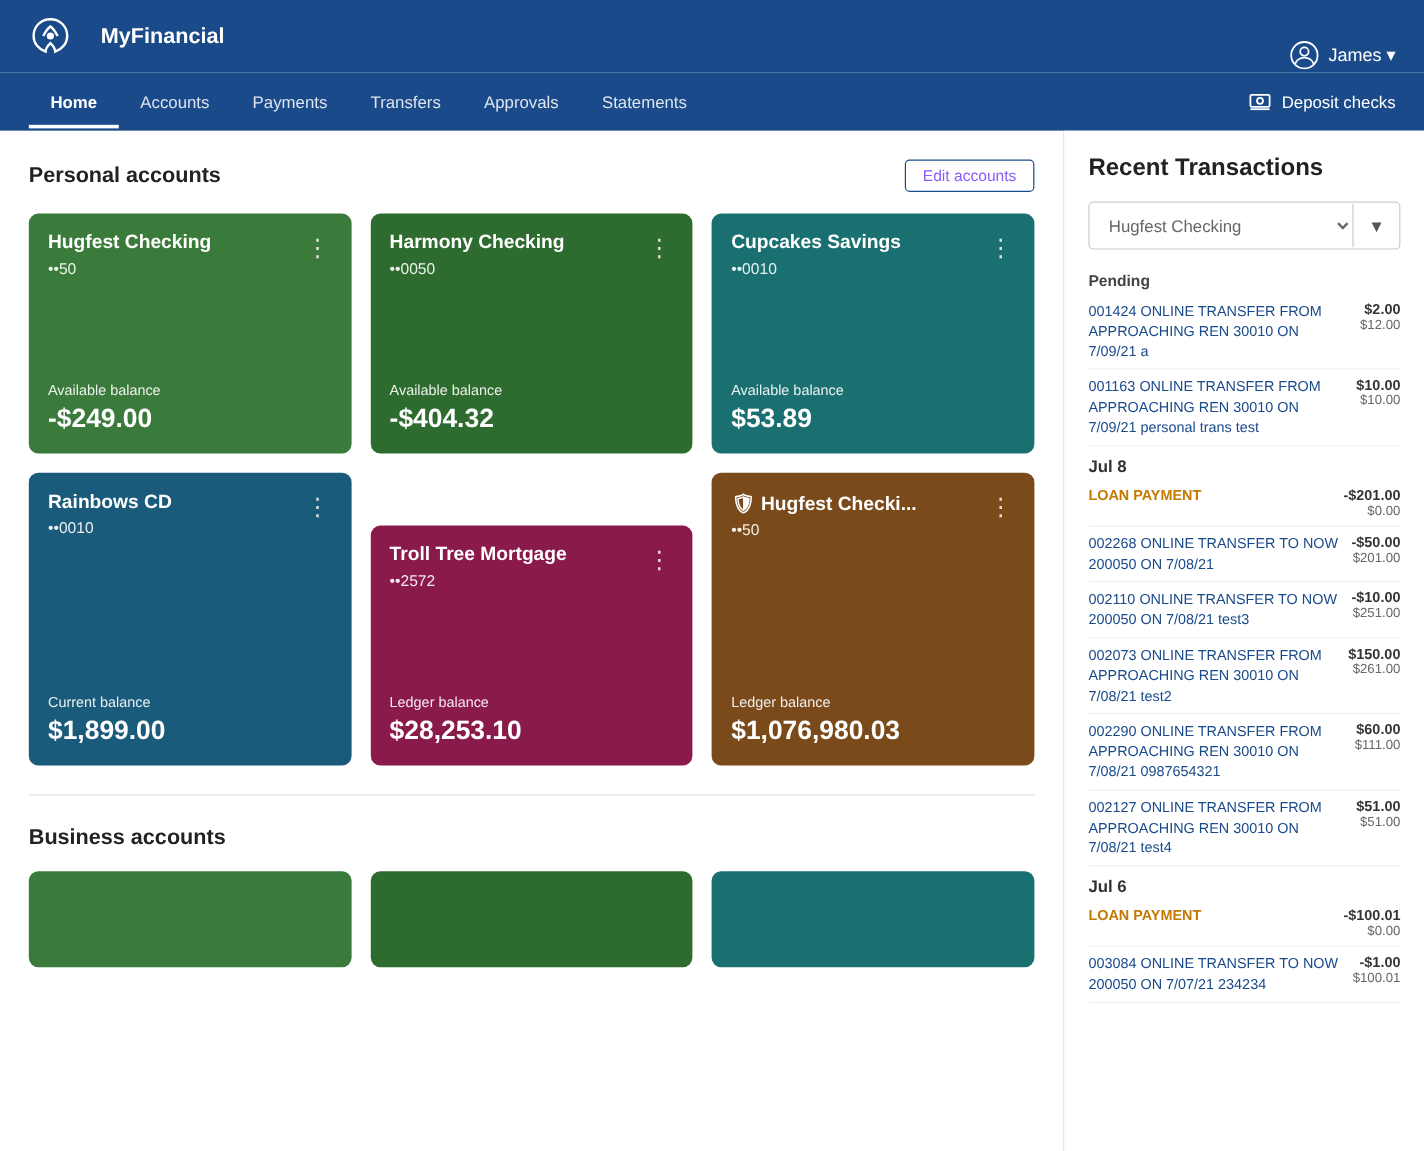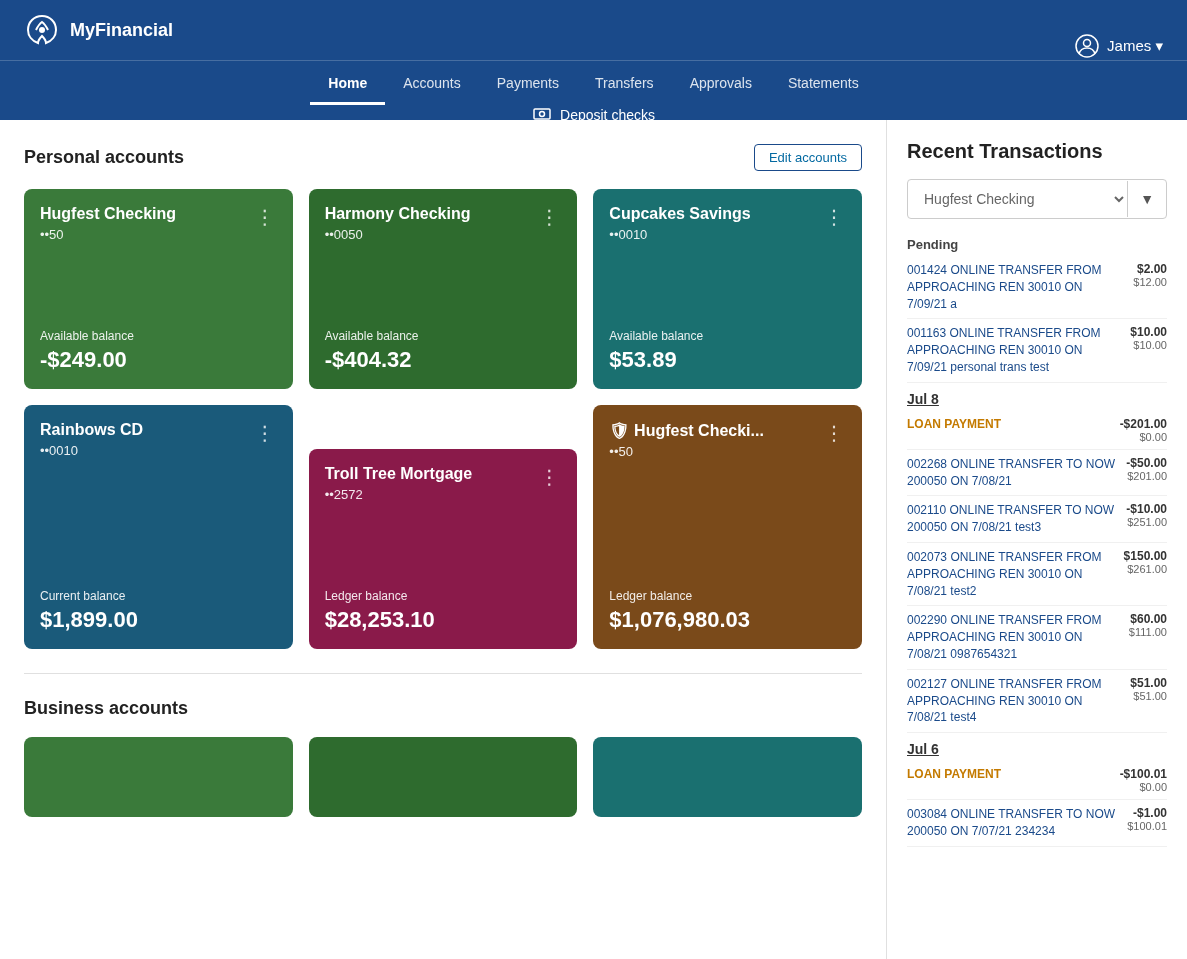--- a/index.html
+++ b/index.html
@@ -8,33 +8,32 @@
     
     .top-nav {
       background: #1a4a8a;
       color: white;
       display: flex;
       align-items: center;
       justify-content: space-between;
       padding: 0 24px;
       height: 60px;
     }
-    .logo-area { display: flex; align-items: center; gap: 10px; font-size: 18px; font-weight: bold; color: white; }
+    .logo-area { display: flex; align-items: center; gap: 24px; font-size: 18px; font-weight: bold; color: white; }
     .logo-icon { width: 36px; height: 36px; }
     .user-area { display: flex; align-items: center; gap: 8px; cursor: pointer; color: white; font-size: 15px; margin-top: 32px; }
 
     .main-nav {
       background: #1a4a8a;
       display: flex;
       align-items: center;
       justify-content: space-between;
       padding: 0 24px;
-      height: 60px;
+      height: 49px;
       border-top: 1px solid rgba(255,255,255,0.2);
-      flex-direction: column;
     }
     .nav-links { display: flex; align-items: center; gap: 0; }
     .nav-link {
       color: rgba(255,255,255,0.85);
       text-decoration: none;
       padding: 14px 18px;
       font-size: 14px;
       cursor: pointer;
       position: relative;
     }
@@ -87,21 +86,21 @@
       justify-content: space-between;
       margin-bottom: 18px;
     }
     .section-title {
       font-size: 18px;
       font-weight: 600;
       color: #222;
     }
     .edit-accounts-btn {
       border: 1px solid #1a4a8a;
-      color: #0369a1;
+      color: #8b5cf6;
       background: white;
       padding: 5px 14px;
       border-radius: 4px;
       cursor: pointer;
       font-size: 13px;
     }
 
     .accounts-grid {
       display: grid;
       grid-template-columns: repeat(3, 1fr);
@@ -156,21 +155,21 @@
       padding: 10px 12px;
       border-left: 1px solid #ccc;
       color: #555;
       font-size: 14px;
       cursor: pointer;
       display: flex;
       align-items: center;
     }
 
     .transactions-list { font-size: 12px; }
-    .txn-date-header { font-size: 14px; font-weight: bold; color: #333; padding: 8px 0 4px; text-decoration: underline; }
+    .txn-date-header { font-size: 14px; font-weight: bold; color: #333; padding: 8px 0 4px; }
     .txn-section-label { font-size: 13px; font-weight: bold; color: #444; padding: 4px 0; }
 
     .txn-item {
       display: flex;
       justify-content: space-between;
       align-items: flex-start;
       padding: 6px 0;
       border-bottom: 1px solid #f0f0f0;
       cursor: pointer;
     }

